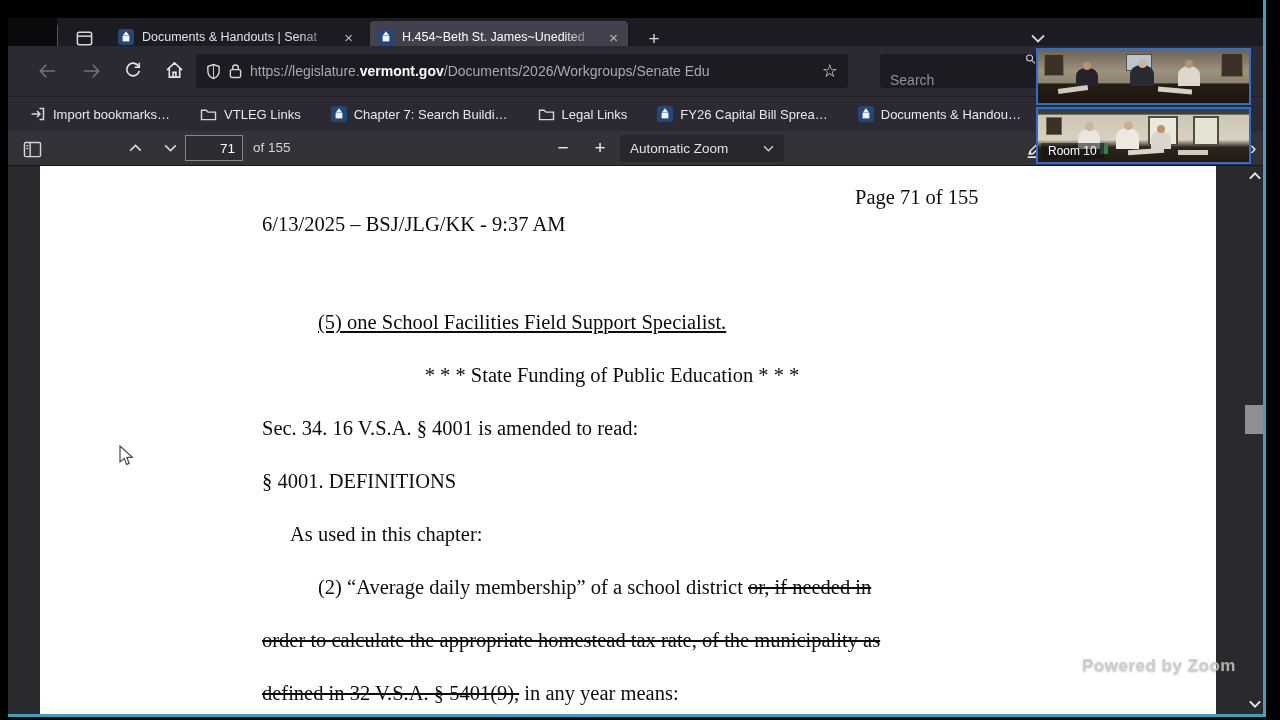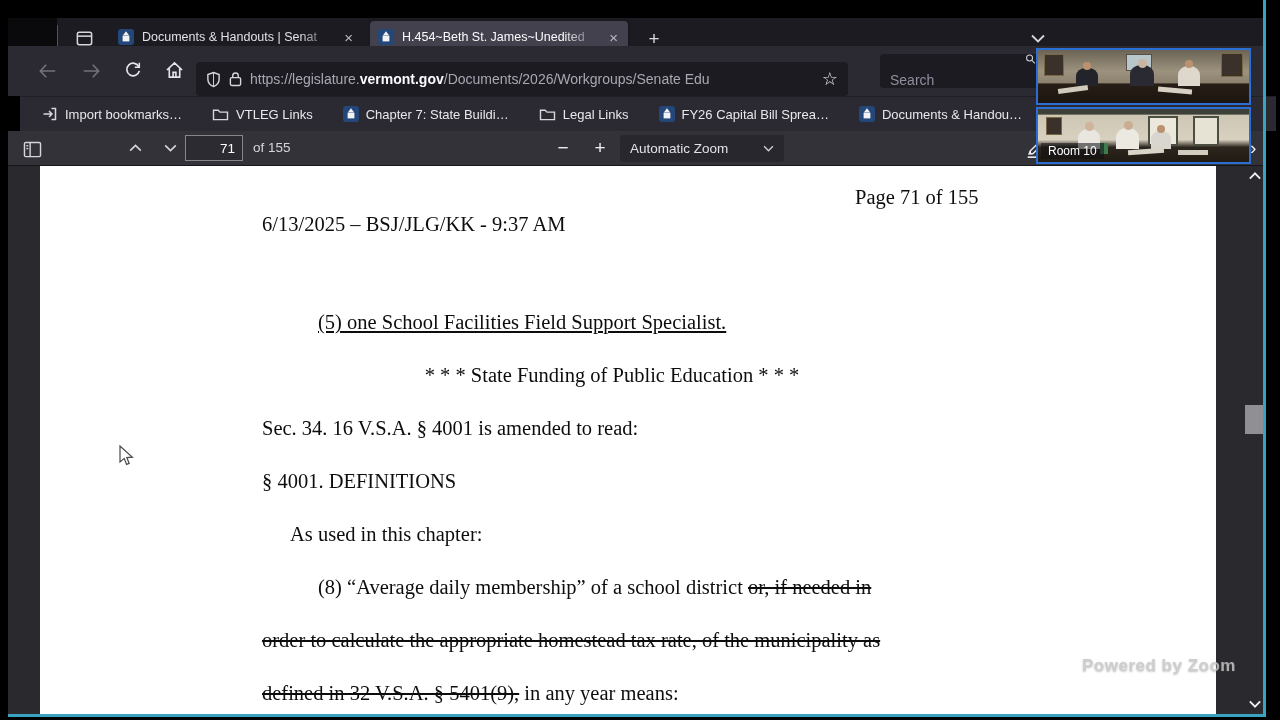--- a/index.html
+++ b/index.html
@@ -15,35 +15,35 @@
   .icon-btn { display:flex; align-items:center; justify-content:center; color:#d7d7db; }
   .tab { display:flex; align-items:center; gap:8px; color:#fbfbfe; font-size:12.5px; }
   .tab.inactive { color:#e0e0e6; }
   .tab.active { background:#42414d; border-radius:4px; box-shadow:0 0 2px rgba(0,0,0,.4); }
   .tab-label { white-space:nowrap; overflow:hidden; -webkit-mask-image:linear-gradient(90deg,#000 82%,transparent); mask-image:linear-gradient(90deg,#000 82%,transparent); flex:1; }
   .tab-close { color:#b9b9c1; font-size:15px; line-height:1; padding:0 2px; }
   .glyph-btn { color:#d7d7db; font-size:19px; line-height:1; }
 
   
   .navbar { left:8px; top:46px; width:1256px; height:50px; background:#2b2a33; }
-  .urlbar { left:188px; top:16px; width:652px; height:34px; background:#1c1b22; border-radius:4px;
+  .urlbar { left:188px; top:8px; width:652px; height:34px; background:#1c1b22; border-radius:4px;
             display:flex; align-items:center; padding:0 10px; gap:8px; }
   .url-text { font-size:14px; white-space:nowrap; overflow:hidden; flex:1;
               -webkit-mask-image:linear-gradient(90deg,#000 92%,transparent); mask-image:linear-gradient(90deg,#000 92%,transparent); }
   .url-dim { color:#a8a8b3; } .url-host { color:#fbfbfe; font-weight:700; }
   .searchbar { left:872px; top:8px; width:300px; height:34px; background:#1c1b22; border-radius:4px;
                display:flex; align-items:center; padding:0 10px; gap:8px;flex-direction:column; }
   .searchbar input { background:transparent; border:none; outline:none; color:#8f8f9d;
                      font-size:14px; width:100%; font-family:"Liberation Sans",sans-serif; }
   .searchbar input::placeholder { color:#8f8f9d; }
 
   
   .bookmarksbar { left:8px; top:96px; width:1256px; height:35px; background:#2b2a33;
                   display:flex; gap:30px; padding-left:22px;
-                  border-top:1px solid rgba(0,0,0,.25);margin-left:12px; }
+                  border-top:1px solid rgba(0,0,0,.25); }
   .bm { display:flex; align-items:center; gap:7px; color:#e8e8ec; font-size:13px; white-space:nowrap; }
 
   
   .pdftoolbar { left:8px; top:131px; width:1256px; height:35px; background:#333238;
                 border-bottom:1px solid #17171b; color:#d5d5da; }
   .pg-input { left:177px; top:4px; width:58px; height:26px; background:#2c2b31;
               border:1px solid #85858a; color:#fff; text-align:right; padding-right:7px;
               font-size:13.5px; font-family:"Liberation Sans",sans-serif; outline:none; }
   .pg-count { left:245px; top:9px; font-size:13.5px; color:#d5d5da; }
   .zoom-select { left:612px; top:4px; width:164px; height:27px; background:#28272d; border-radius:3px;
@@ -182,21 +182,21 @@
         <path d="M1.5 3.5v10h15v-8h-8l-2-2z"></path>
       </svg>
       <span>VTLEG Links</span>
     </div>
     <div class="bm">
       <svg class="ic" width="16" height="16" viewBox="0 0 16 16">
         <rect width="16" height="16" rx="3" fill="#24477a"></rect>
           <path d="M8 2.2l3.2 4.2H4.8z" fill="#f2f2f2"></path>
           <rect x="4.6" y="6.8" width="6.8" height="5.6" fill="#f2f2f2"></rect>
       </svg>
-      <span>Chapter 7: State Buildi…</span>
+      <span>Chapter 7: Search Buildi…</span>
     </div>
     <div class="bm">
       <svg class="ic" width="17" height="14" viewBox="0 0 18 15" fill="none" stroke="#d7d7db" stroke-width="1.5">
         <path d="M1.5 3.5v10h15v-8h-8l-2-2z"></path>
       </svg>
       <span>Legal Links</span>
     </div>
     <div class="bm">
       <svg class="ic" width="16" height="16" viewBox="0 0 16 16">
         <rect width="16" height="16" rx="3" fill="#24477a"></rect>
@@ -290,21 +290,21 @@
       <div class="abs doc" style="left:222px;top:47px;">6/13/2025 – BSJ/JLG/KK - 9:37 AM</div>
 
       <div class="abs doc uline" style="left:278px;top:145px;">(5)  one School Facilities Field Support Specialist.</div>
 
       <div class="abs doc" style="left:222px;top:198px;width:700px;text-align:center;">* * * State Funding of Public Education * * *</div>
 
       <div class="abs doc" style="left:222px;top:251px;">Sec. 34.  16 V.S.A. § 4001 is amended to read:</div>
       <div class="abs doc" style="left:222px;top:304px;">§ 4001.  DEFINITIONS</div>
       <div class="abs doc" style="left:250px;top:357px;">As used in this chapter:</div>
 
-      <div class="abs doc" style="left:278px;top:410px;"><span>(8)  “Average daily membership” of a school district </span><span class="strike">or, if needed in</span></div>
+      <div class="abs doc" style="left:278px;top:410px;"><span>(2)  “Average daily membership” of a school district </span><span class="strike">or, if needed in</span></div>
       <div class="abs doc strike" style="left:222px;top:463px;">order to calculate the appropriate homestead tax rate, of the municipality as</div>
       <div class="abs doc" style="left:222px;top:516px;"><span class="strike">defined in 32 V.S.A. § 5401(9),</span><span> in any year means:</span></div>
     </div>
 
     <div class="abs scroll-arrow" style="top:4px;">
       <svg class="ic" width="12" height="8" viewBox="0 0 14 9" fill="none" stroke="#f0f0f0" stroke-width="2.2">
           <path d="M1 7.5l6-6 6 6"></path>
         </svg>
     </div>
     <div class="abs scroll-thumb"></div>

